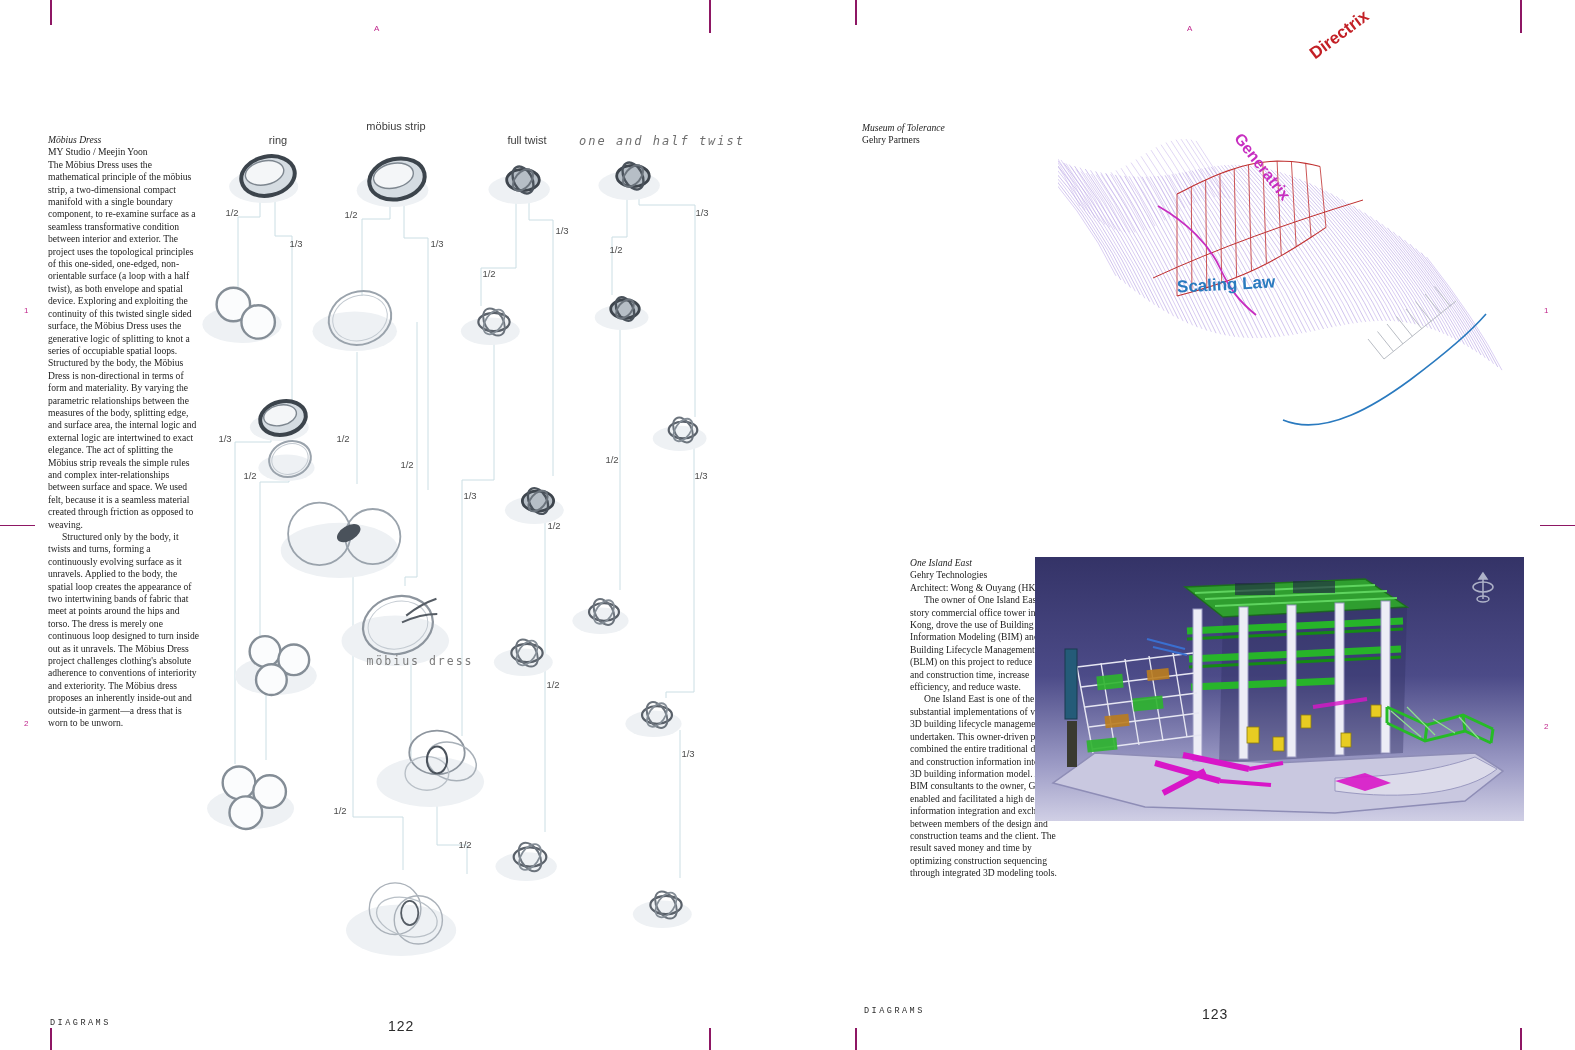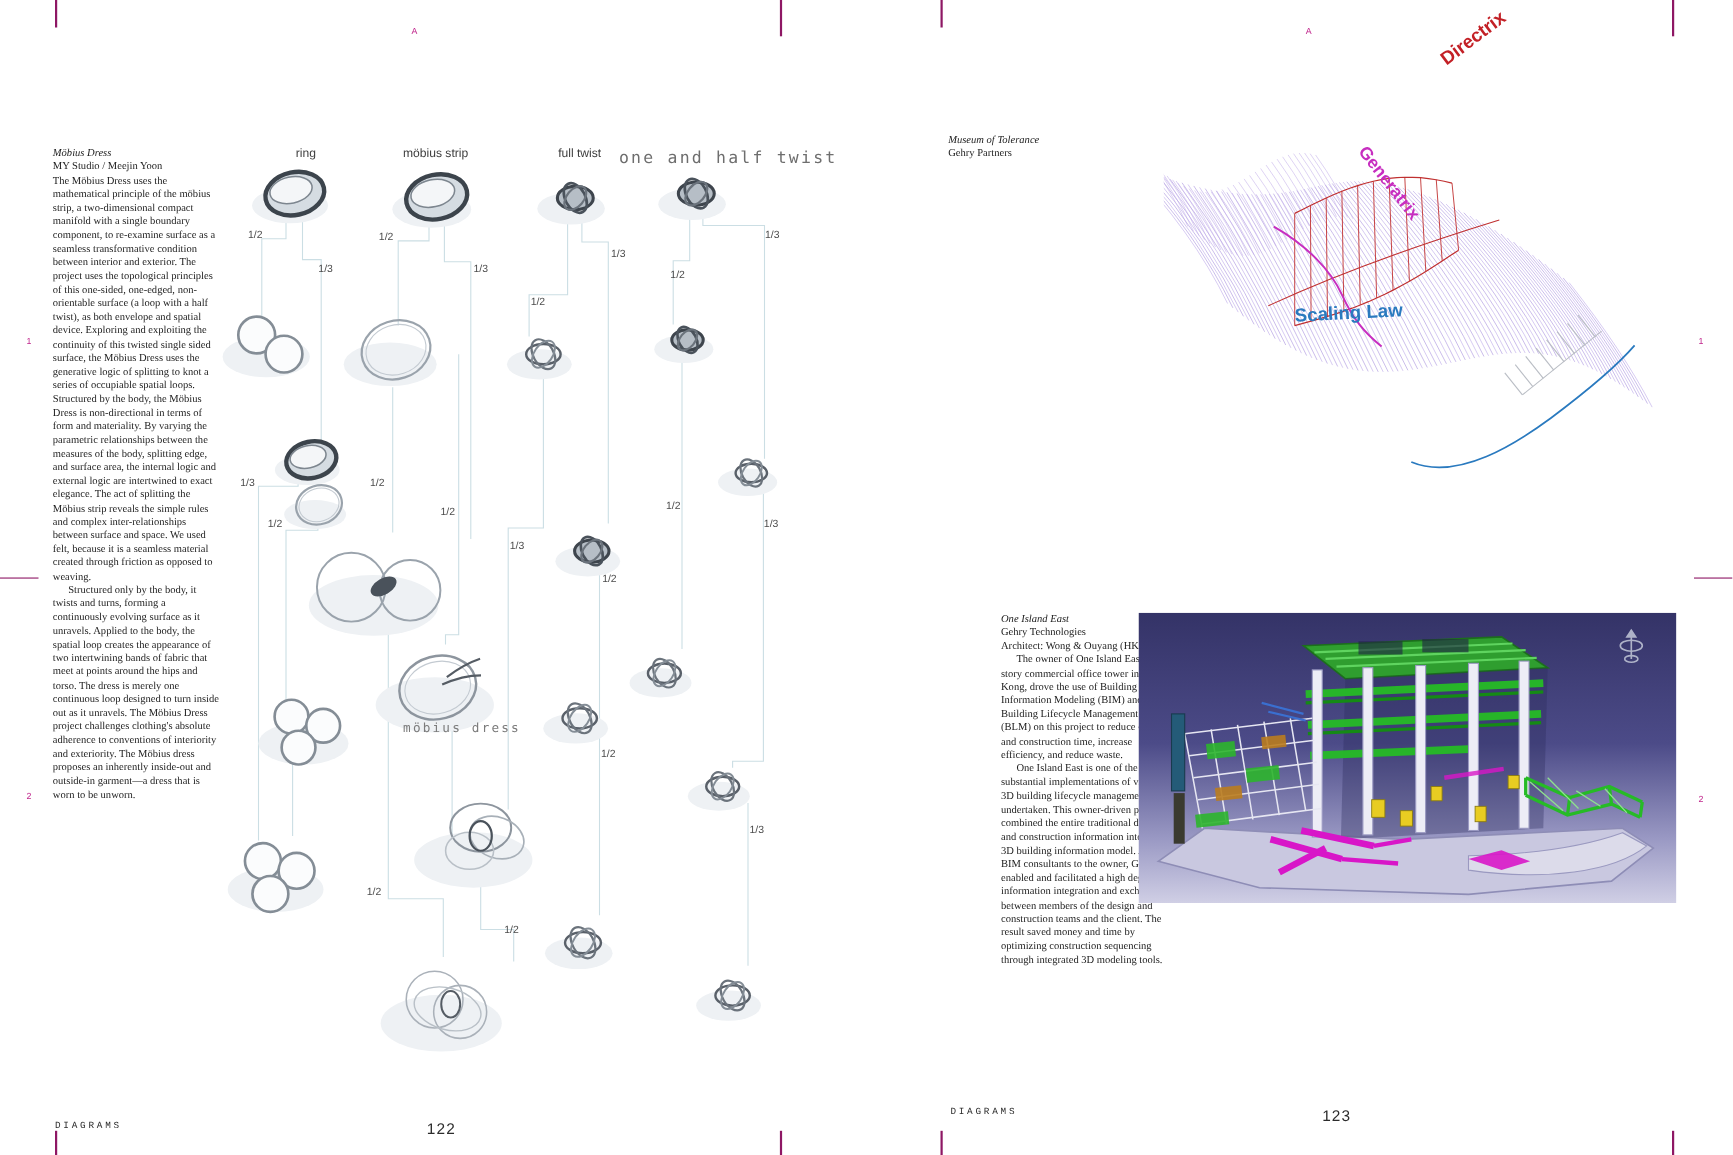--- a/index.html
+++ b/index.html
@@ -7,21 +7,21 @@
        font-family:"Liberation Serif", serif;}
   .abs{position:absolute;}
   
   .textcol{font-size:9.6px;line-height:12.4px;color:#1c1c1c;text-align:left;}
   .textcol .title{font-style:italic;}
   .textcol p{margin:0;}
   .textcol p.indent{text-indent:14px;}
   
   .colhead{font-family:"Liberation Sans",sans-serif;font-size:11px;color:#3d3d3d;
            transform:translateX(-50%);white-space:nowrap;}
-  .colhead.mono{font-family:"DejaVu Sans Mono",monospace;color:#6e6e6e;letter-spacing:2px;font-size:15px;}
+  .colhead.mono{font-family:"DejaVu Sans Mono",monospace;color:#6e6e6e;letter-spacing:2px;font-size:12px;font-style:italic;}
   .dresslabel{font-family:"DejaVu Sans Mono",monospace;font-size:11.5px;color:#7b7b7b;
               letter-spacing:2px;transform:translateX(-50%);white-space:nowrap;}
   
   .footer-label{font-family:Liberation Mono, monospace;font-size:8.5px;letter-spacing:2.5px;color:#2c2c2c;}
   .footer-num{font-family:"Liberation Sans",sans-serif;font-size:14px;letter-spacing:1px;color:#2c2c2c;}
   
   .cropline{background:#8e1764;}
   .cropletter{font-family:"Liberation Sans",sans-serif;font-size:8px;color:#c0268c;}
   
   .glabel{font-family:"Liberation Sans",sans-serif;font-weight:bold;white-space:nowrap;}
@@ -53,21 +53,21 @@
 
   <div class="abs textcol" style="left:48px;top:122px;width:152px;">
     <div class="title">Möbius Dress</div>
     <div>MY Studio / Meejin Yoon</div>
     <p>The Möbius Dress uses the mathematical principle of the möbius strip, a two-dimensional compact manifold with a single boundary component, to re-examine surface as a seamless transformative condition between interior and exterior. The project uses the topological principles of this one-sided, one-edged, non-orientable surface (a loop with a half twist), as both envelope and spatial device. Exploring and exploiting the continuity of this twisted single sided surface, the Möbius Dress uses the generative logic of splitting to knot a series of occupiable spatial loops. Structured by the body, the Möbius Dress is non-directional in terms of form and materiality. By varying the parametric relationships between the measures of the body, splitting edge, and surface area, the internal logic and external logic are intertwined to exact elegance. The act of splitting the Möbius strip reveals the simple rules and complex inter-relationships between surface and space. We used felt, because it is a seamless material created through friction as opposed to weaving.</p>
     <p class="indent">Structured only by the body, it twists and turns, forming a continuously evolving surface as it unravels. Applied to the body, the spatial loop creates the appearance of two intertwining bands of fabric that meet at points around the hips and torso. The dress is merely one continuous loop designed to turn inside out as it unravels. The Möbius Dress project challenges clothing's absolute adherence to conventions of interiority and exteriority. The Möbius dress proposes an inherently inside-out and outside-in garment—a dress that is worn to be unworn.</p>
   </div>
 
   <div id="diagram-headers">
       <div class="abs colhead" style="left: 268px; top: 122px; padding-left: 20px;">ring</div>
-      <div class="abs colhead" style="left: 396px; top: 122px;">möbius strip</div>
+      <div class="abs colhead" style="left: 396px; top: 108px;">möbius strip</div>
       <div class="abs colhead" style="left: 527px; top: 122px;">full twist</div>
       <div class="abs colhead mono" style="left: 662px; top: 122px;">one and half twist</div>
     </div>
 
   <svg id="tree-svg" class="abs" style="left:0;top:0;" width="787" height="1050" viewBox="0 0 787 1050">
       <polyline points="260,186 260,205 238,205 238,276" fill="none" stroke="#cbdee4" stroke-width="1"></polyline>
       <polyline points="275,186 275,224 292,224 292,390" fill="none" stroke="#cbdee4" stroke-width="1"></polyline>
       <polyline points="390,191 390,207 362,207 362,284" fill="none" stroke="#cbdee4" stroke-width="1"></polyline>
       <polyline points="404,191 404,226 428,226 428,478" fill="none" stroke="#cbdee4" stroke-width="1"></polyline>
       <polyline points="516,190 516,256 481,256 481,294" fill="none" stroke="#cbdee4" stroke-width="1"></polyline>

